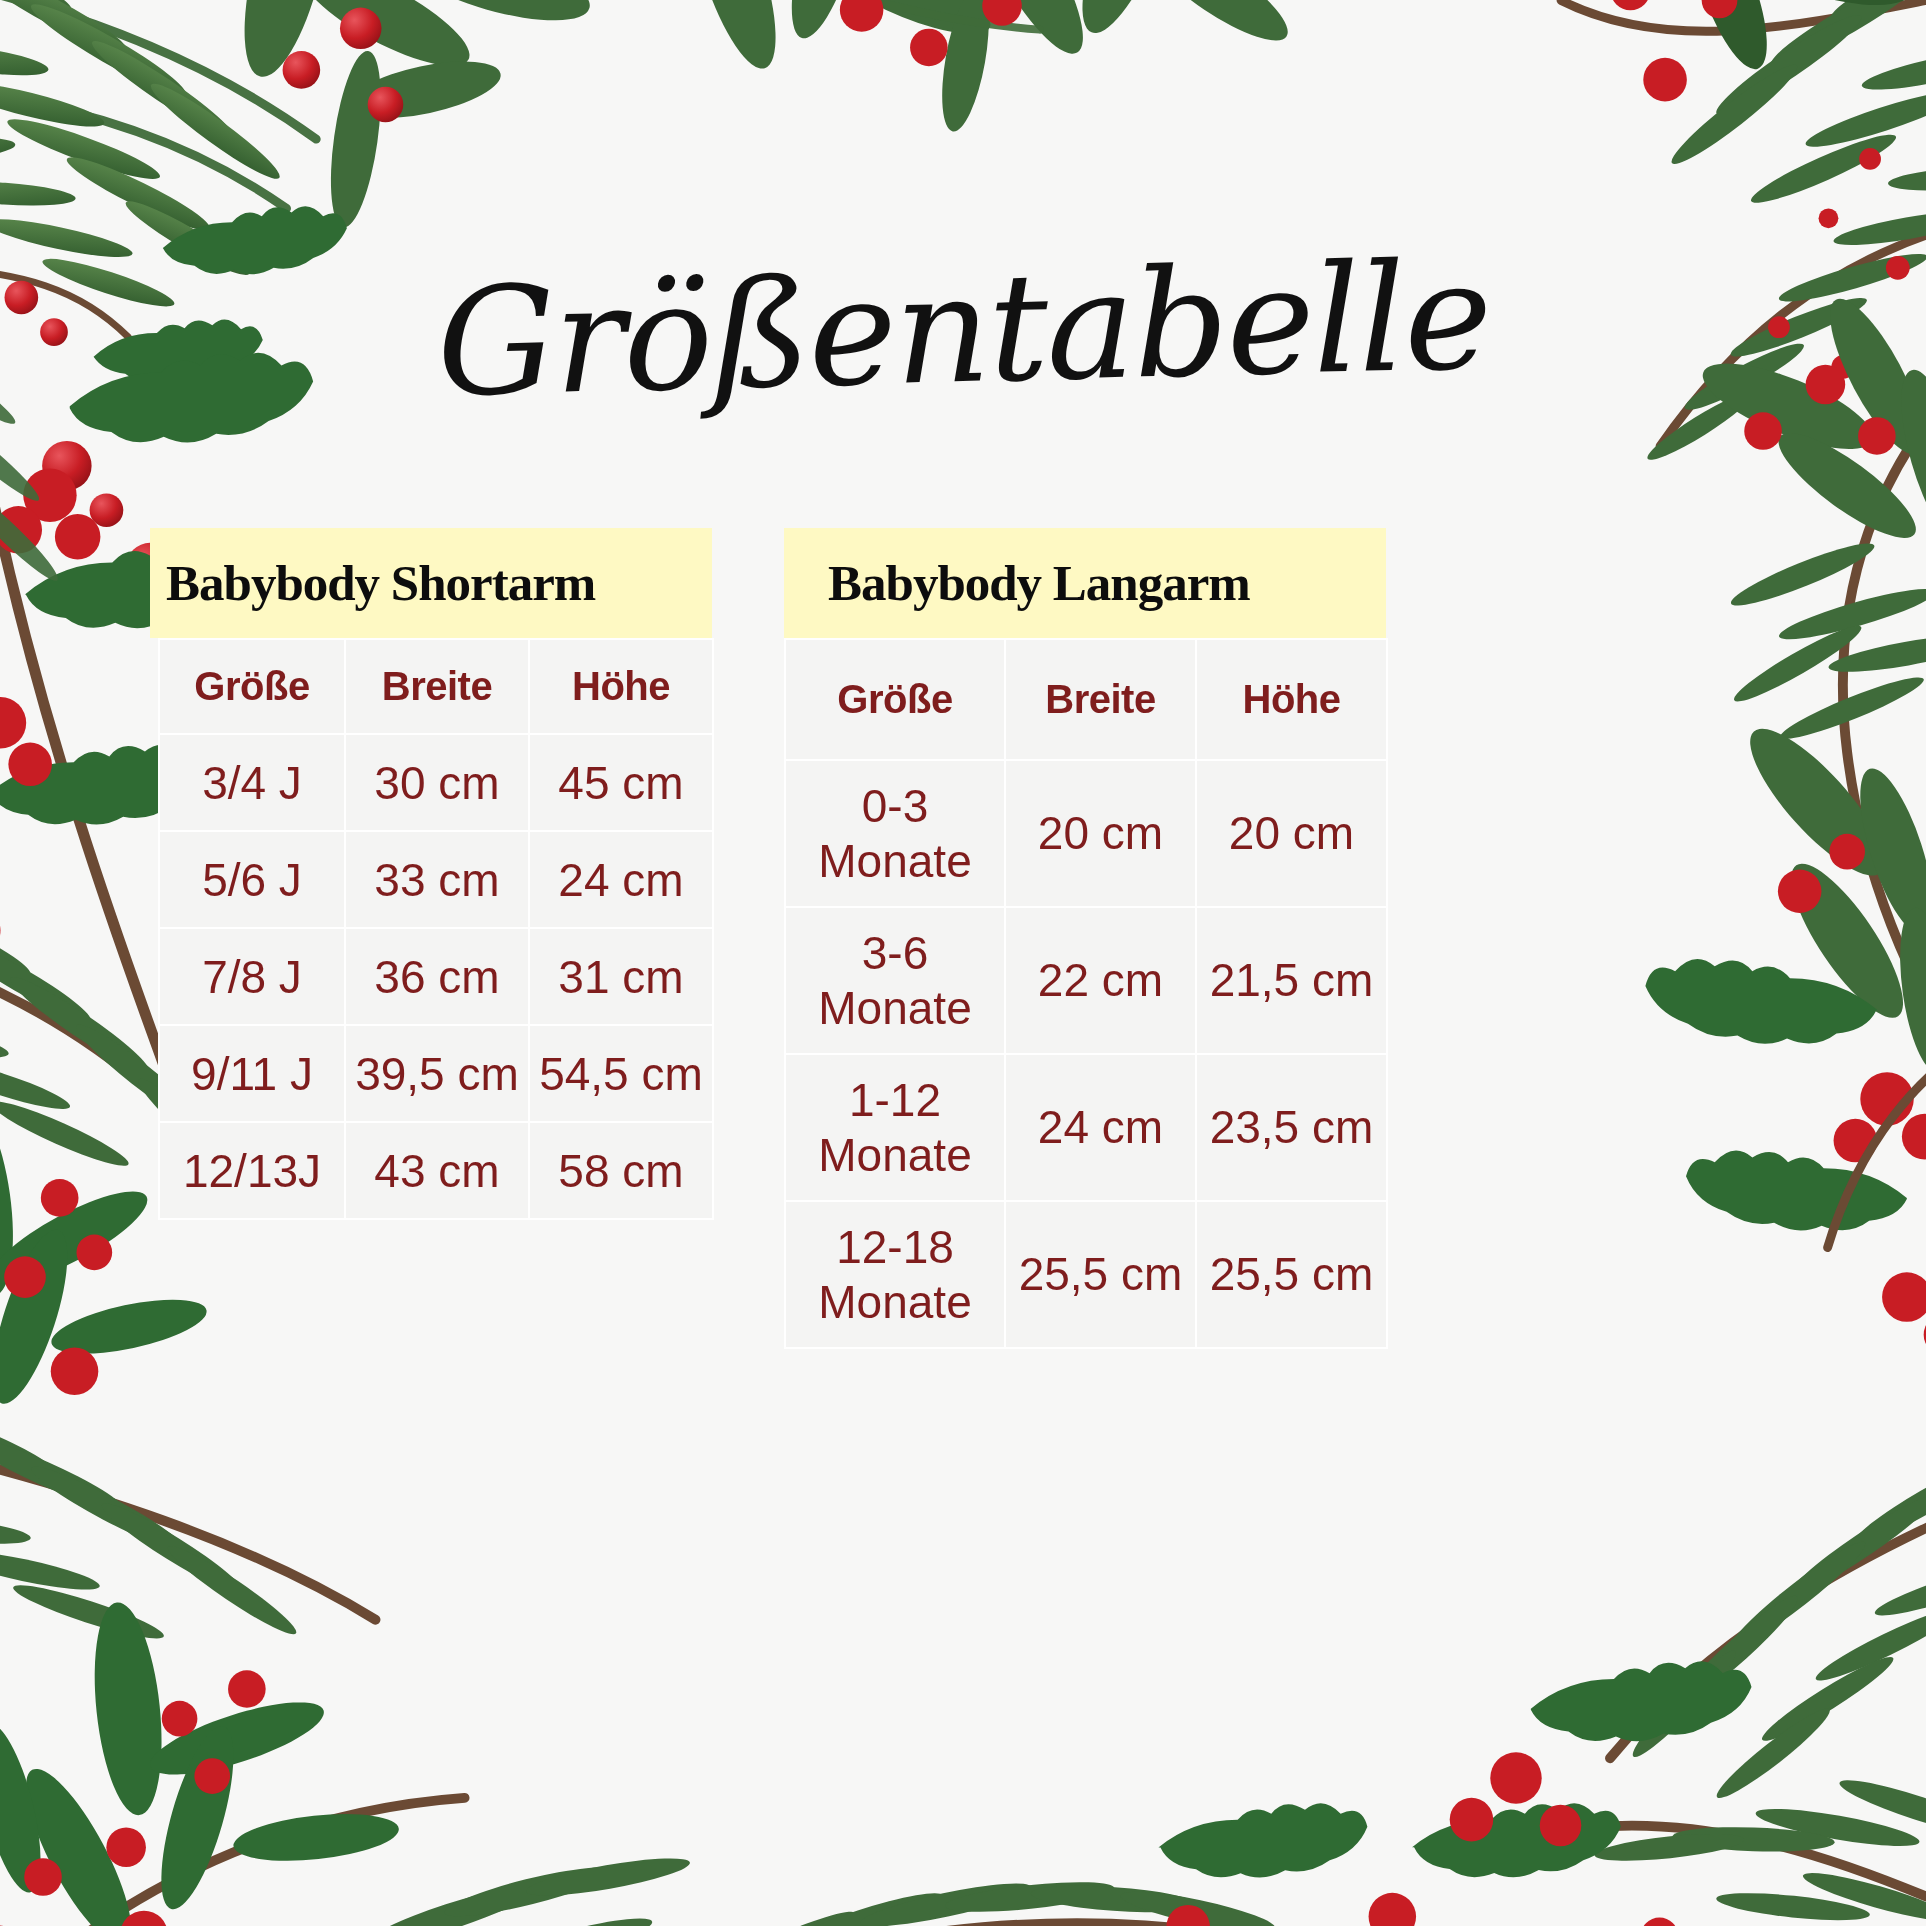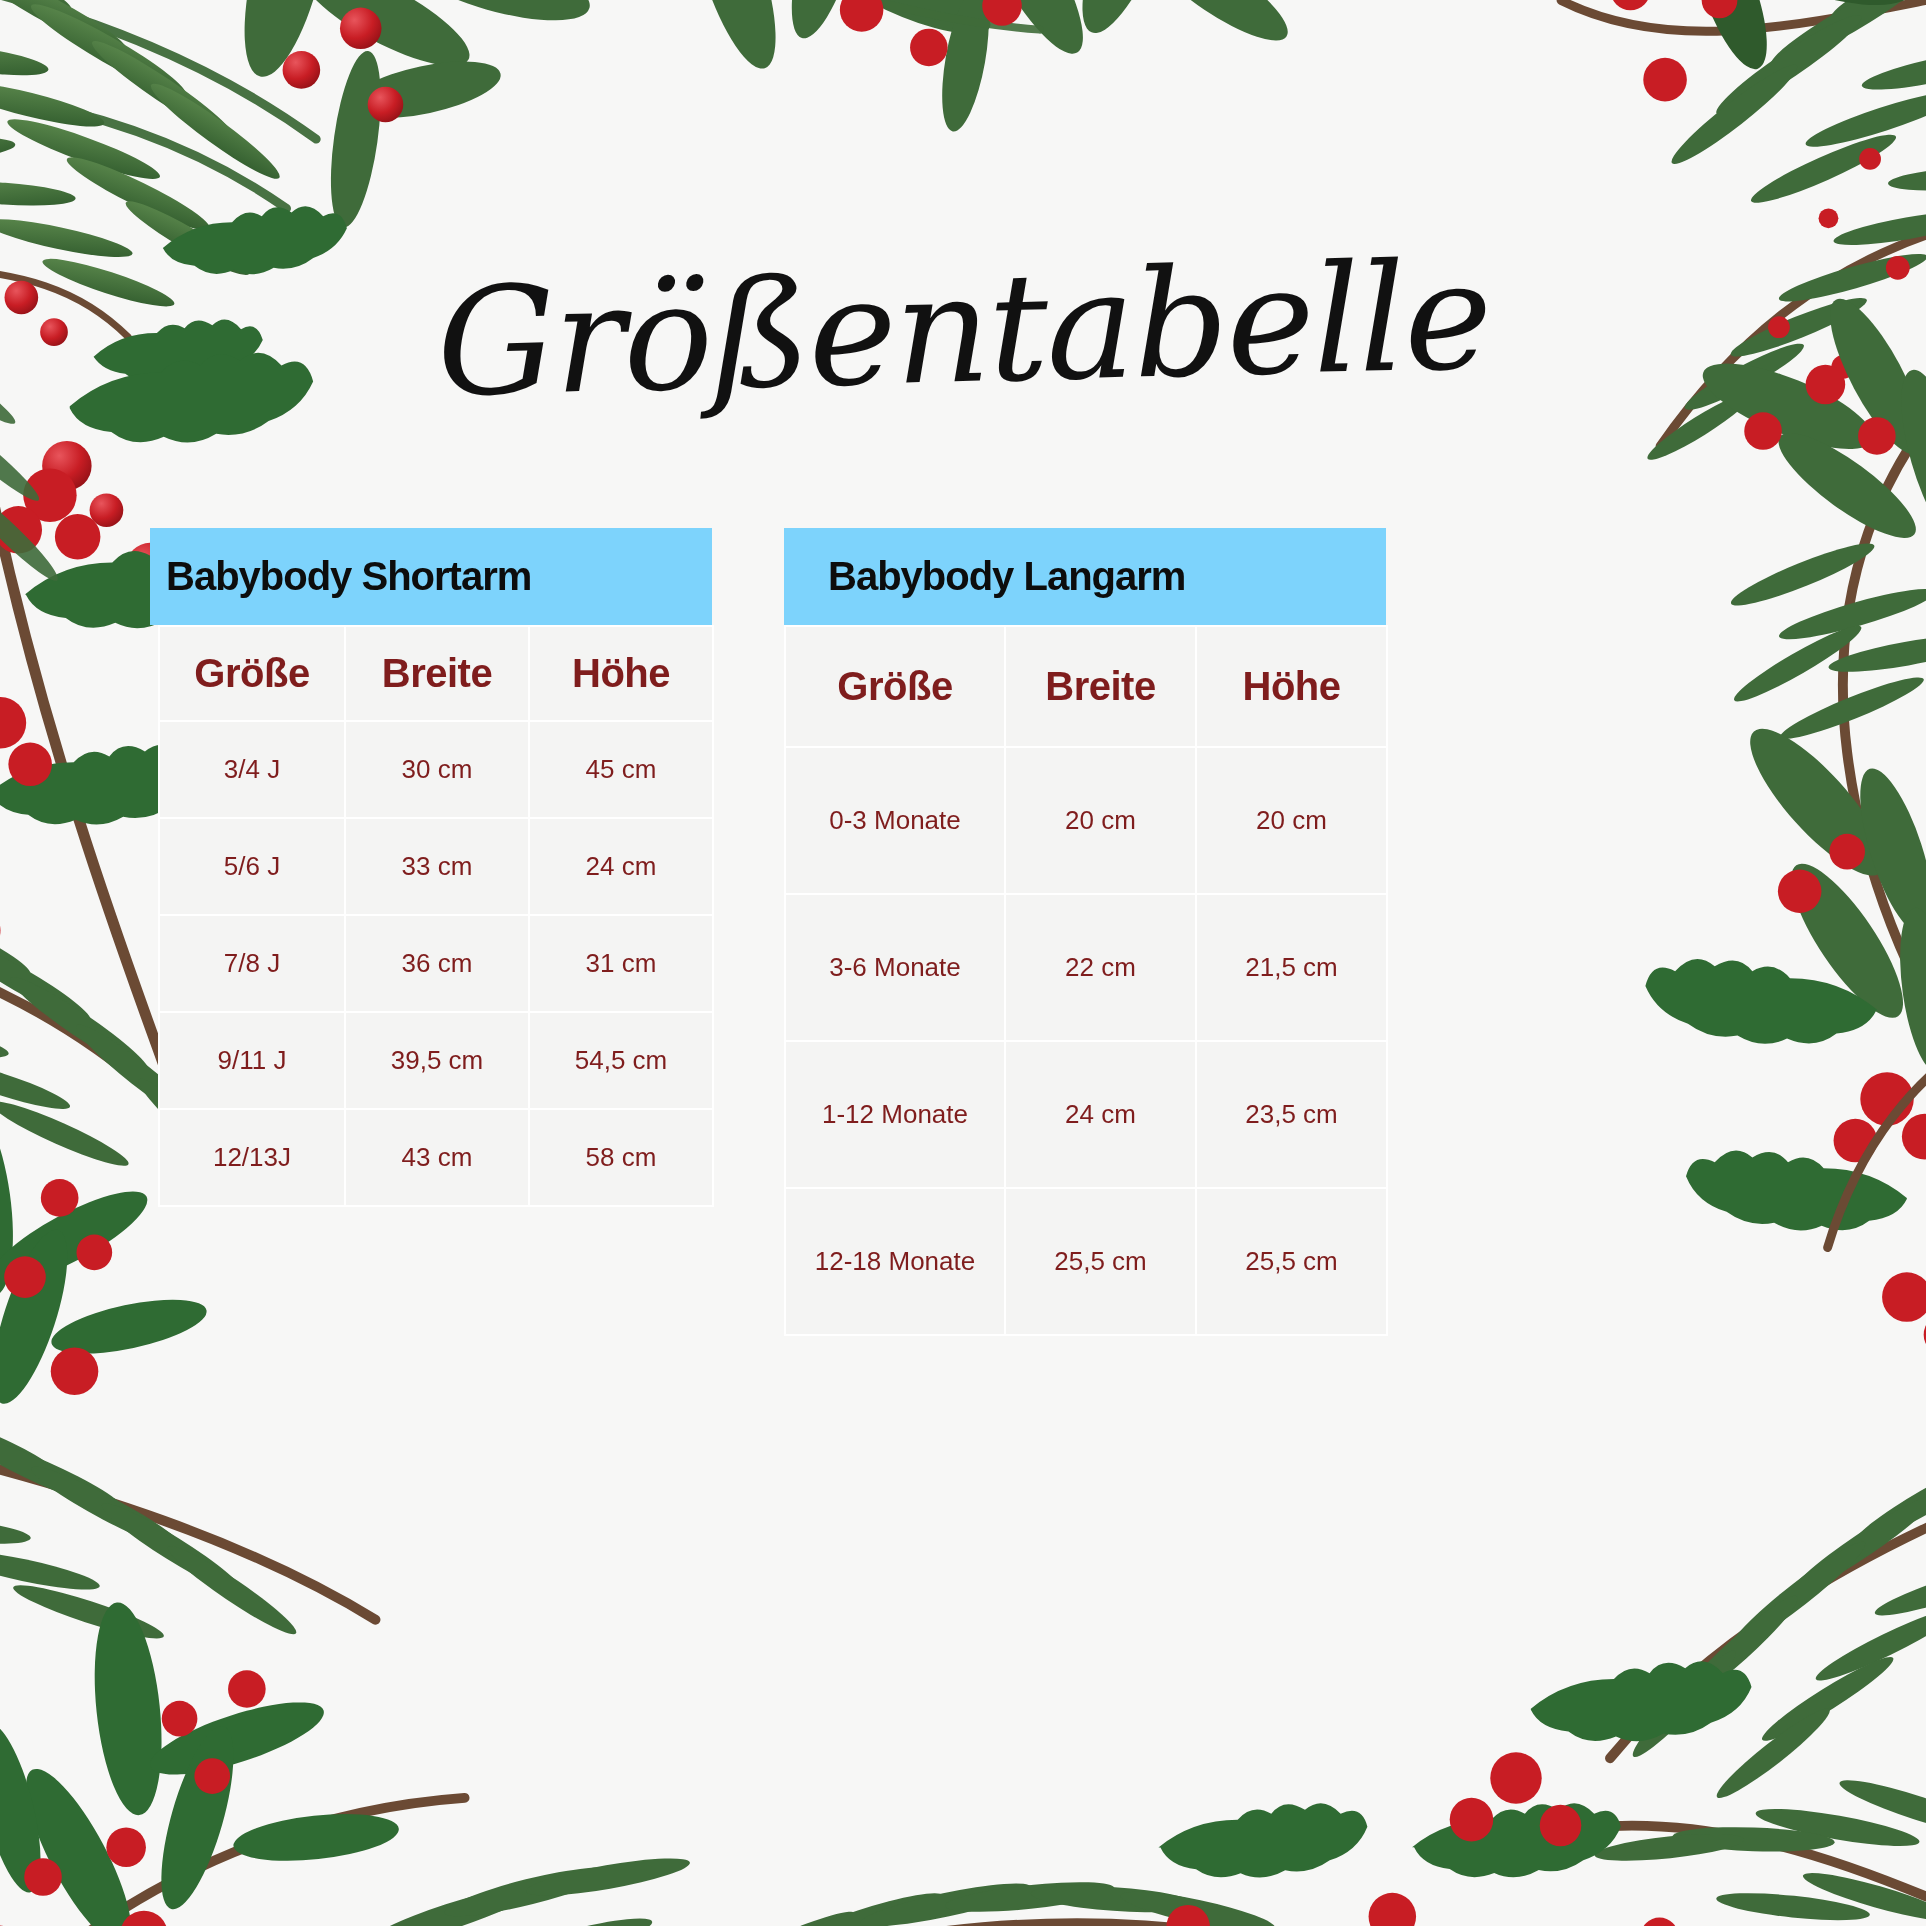--- a/index.html
+++ b/index.html
@@ -40,28 +40,29 @@
     transform:rotate(-1.5deg);
     z-index:6;
   }
 
   
   .table-block{position:absolute;z-index:5;}
   #block-left  {left:150px; top:528px;  width:562px;}
   #block-right {left:784px; top:528px;  width:602px;}
 
   .tbl-title{
-    background:#7dd3fc;
+    background:#fef9c3;
     font-weight:700;
-    font-size:40px;
+    font-size:51px;
     color:#0d0d0d;
     letter-spacing:-1px;
     padding:26px 14px 26px 16px;
     box-sizing:border-box;
     white-space:nowrap;
+    font-family:Liberation Serif, serif;
   }
   #block-right .tbl-title{padding-left:44px;}
 
   table{
     border-collapse:collapse;
     width:100%;
     table-layout:fixed;
   }
   table td, table th{
     background:#f4f4f3;
@@ -71,21 +72,21 @@
     color:#7f1d1d;
   }
   th{
     font-weight:700;
     font-size:40px;
     letter-spacing:-0.5px;
     height:91px;
   }
   td{
     font-weight:400;
-    font-size:26px;
+    font-size:46px;
     letter-spacing:0px;
     height:93px;
   }
   
   #tbl-shortarm{margin-left:8px;width:554px;}
   #tbl-shortarm col.c1{width:186px;}
   #tbl-shortarm col.c2{width:184px;}
   #tbl-shortarm col.c3{width:184px;}
 
   

